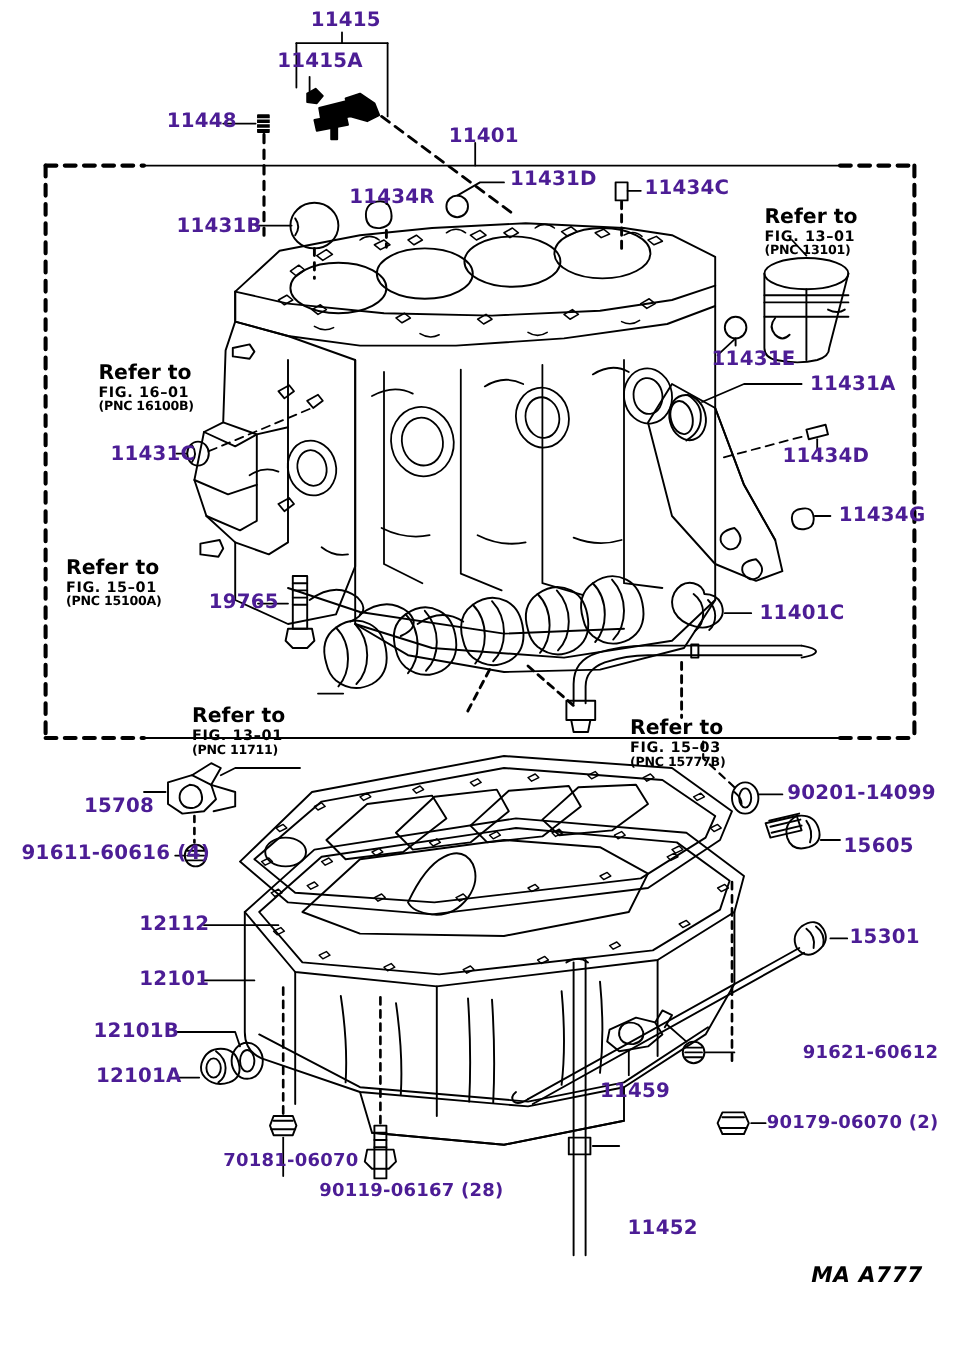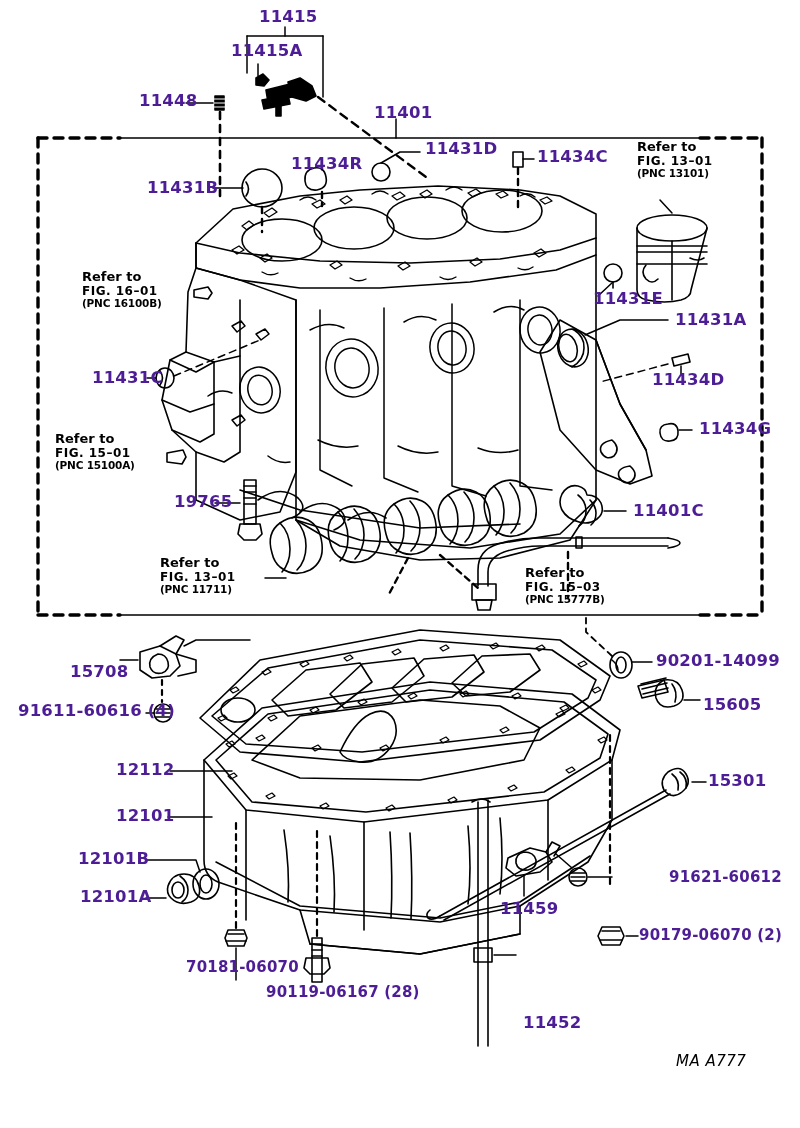--- a/index.html
+++ b/index.html
@@ -5,24 +5,24 @@
   html,body{margin:0;padding:0;background:#fff;}
   body{width:800px;height:1128px;position:relative;overflow:hidden;
        font-family:"DejaVu Sans","Liberation Sans",sans-serif;}
   #stage{position:absolute;left:0;top:0;width:800px;height:1128px;}
   svg{position:absolute;left:0;top:0;}
   .lbl{position:absolute;font-weight:bold;color:#4c1d95;white-space:nowrap;
        letter-spacing:.2px;line-height:1.05;}
   .s17{font-size:16.5px;}
   .s15{font-size:15px;}
   .refer{position:absolute;font-weight:bold;line-height:1.12;white-space:nowrap;}
-  .refer .r1{font-size:13px;display:block;}
+  .refer .r1{font-size:17px;display:block;margin-top:32px;}
   .refer .r2{font-size:12px;display:block;letter-spacing:.5px;}
   .refer .r3{font-size:10.5px;display:block;letter-spacing:-.2px;}
-  .wm{position:absolute;font-size:15px;font-weight:normal;font-style:italic;
+  .wm{position:absolute;font-size:18px;font-weight:bold;font-style:italic;
       letter-spacing:.5px;}
 </style>
 </head>
 <body>
 
 <div id="stage">
 
 <svg width="800" height="1128" viewBox="0 0 800 1128">
   <g fill="none" stroke="#000" stroke-width="1.6" stroke-linejoin="round" stroke-linecap="round">
 

